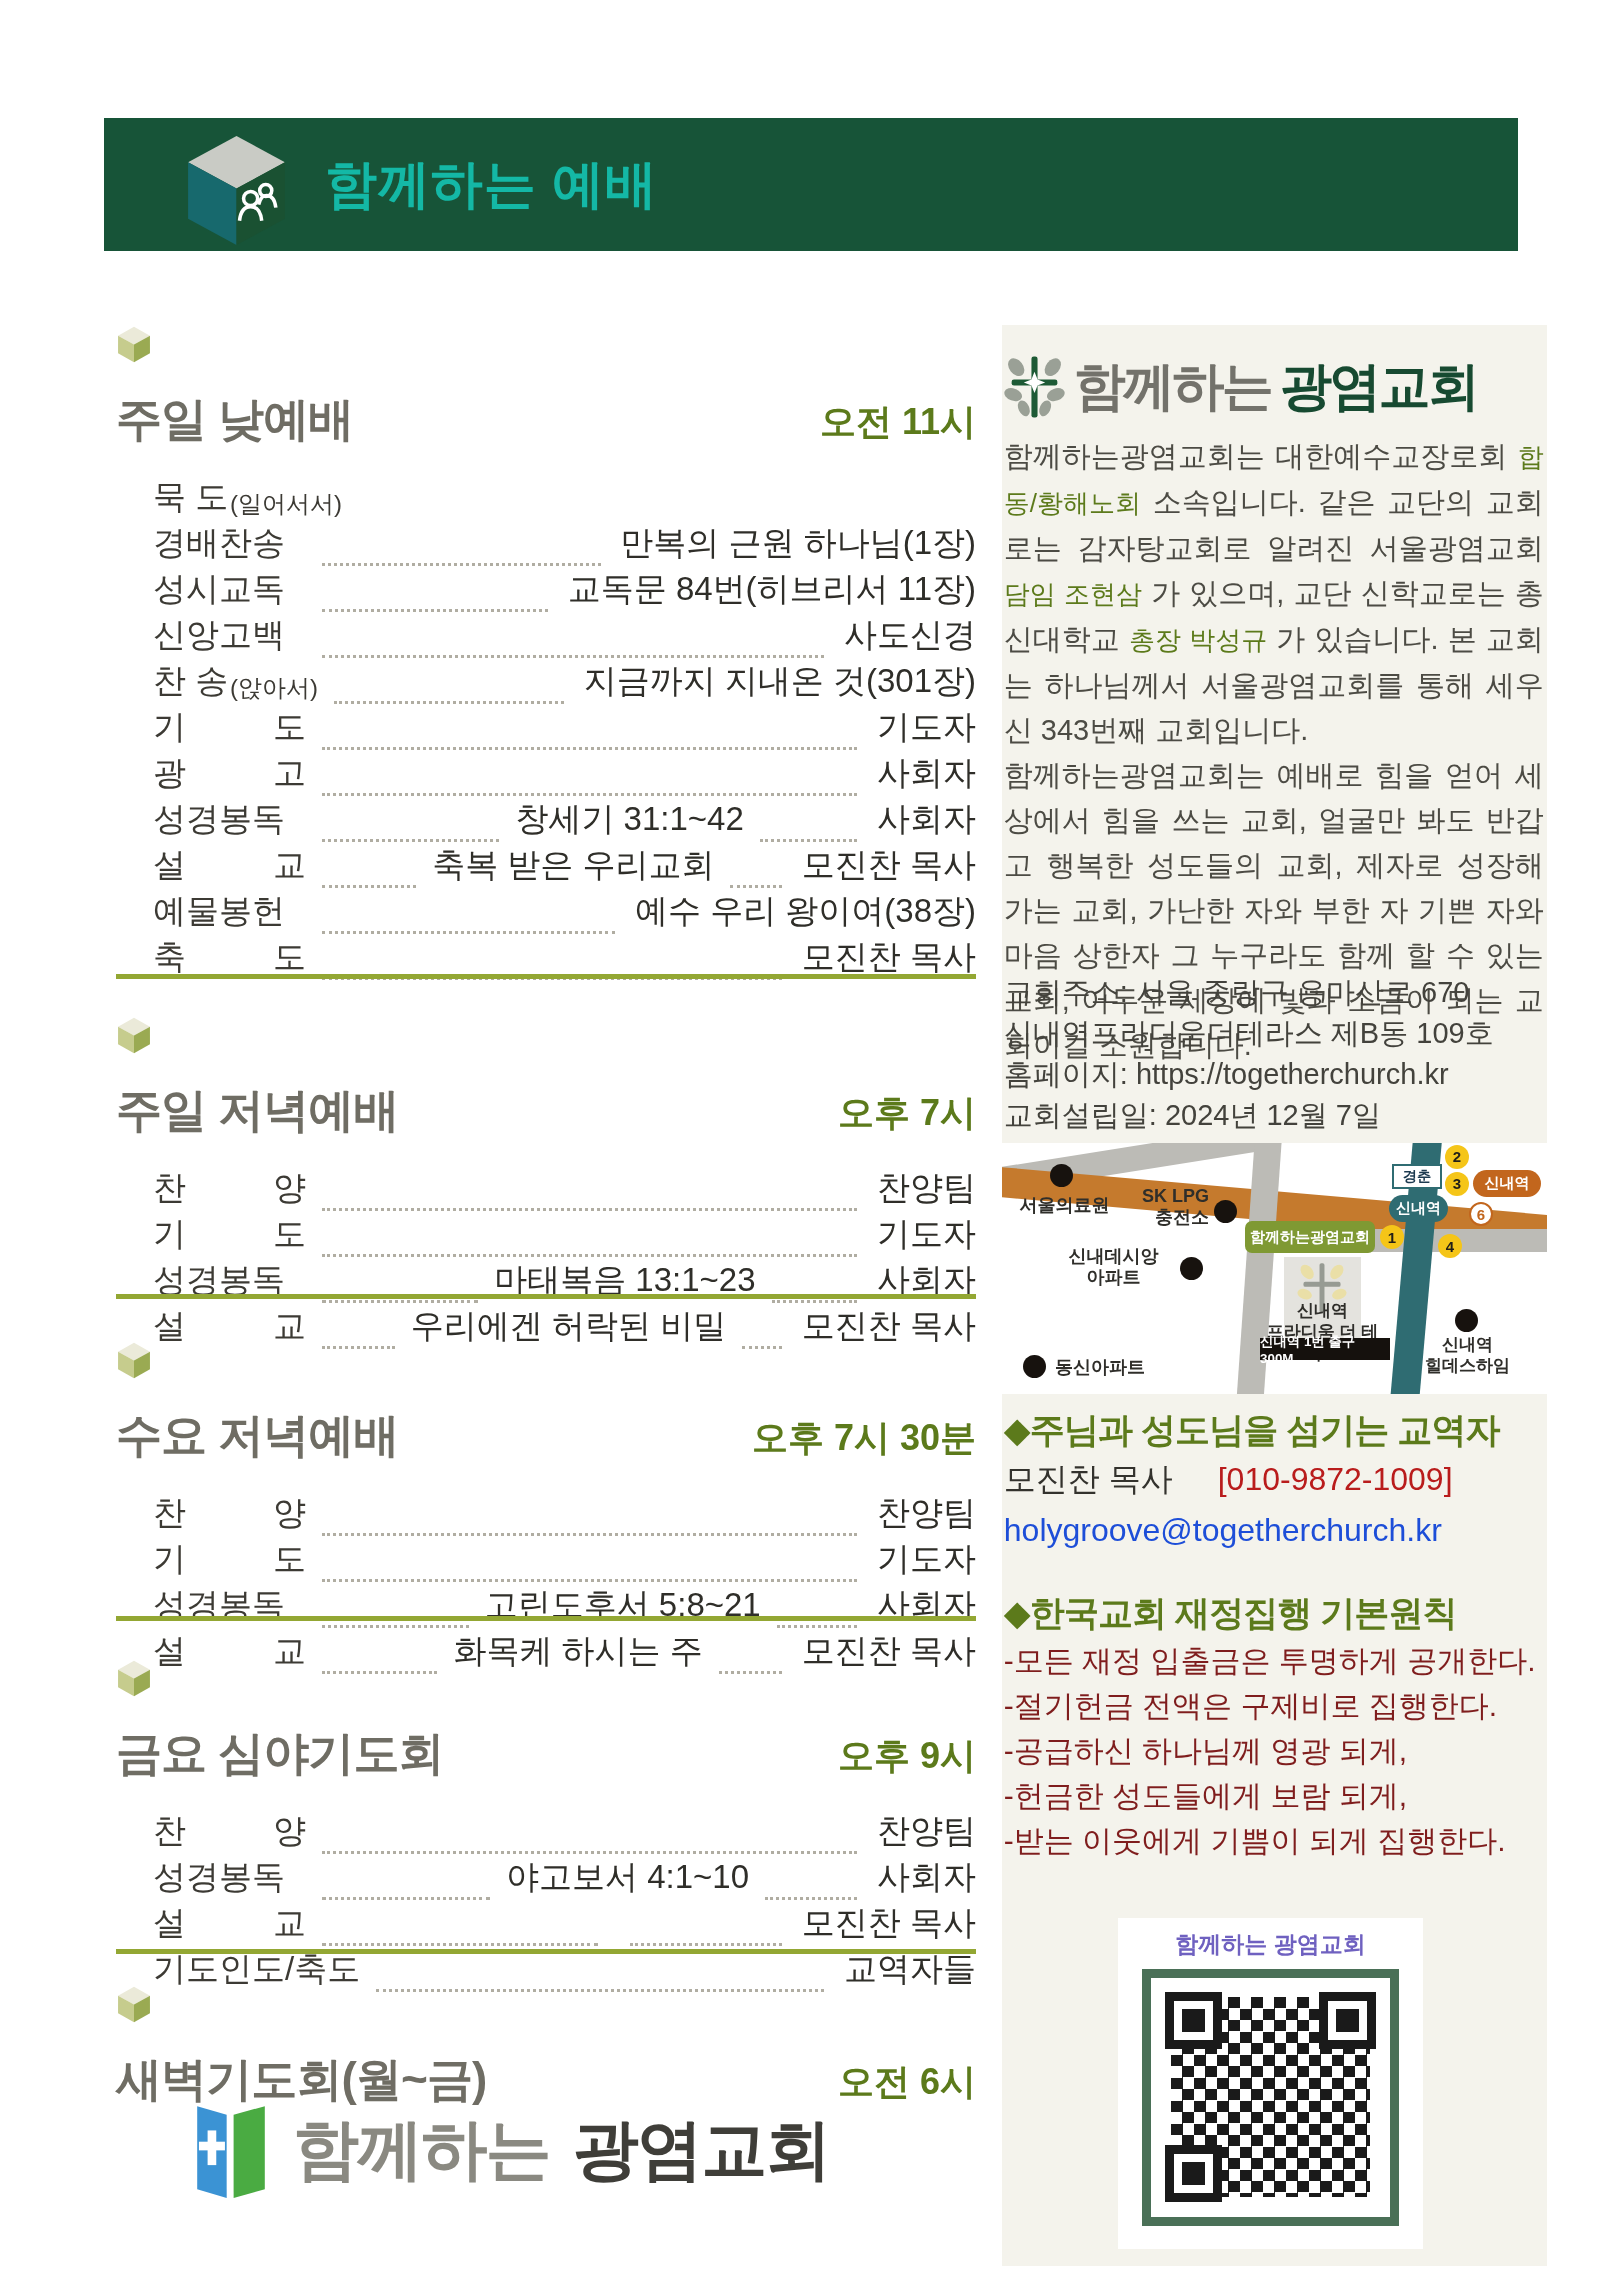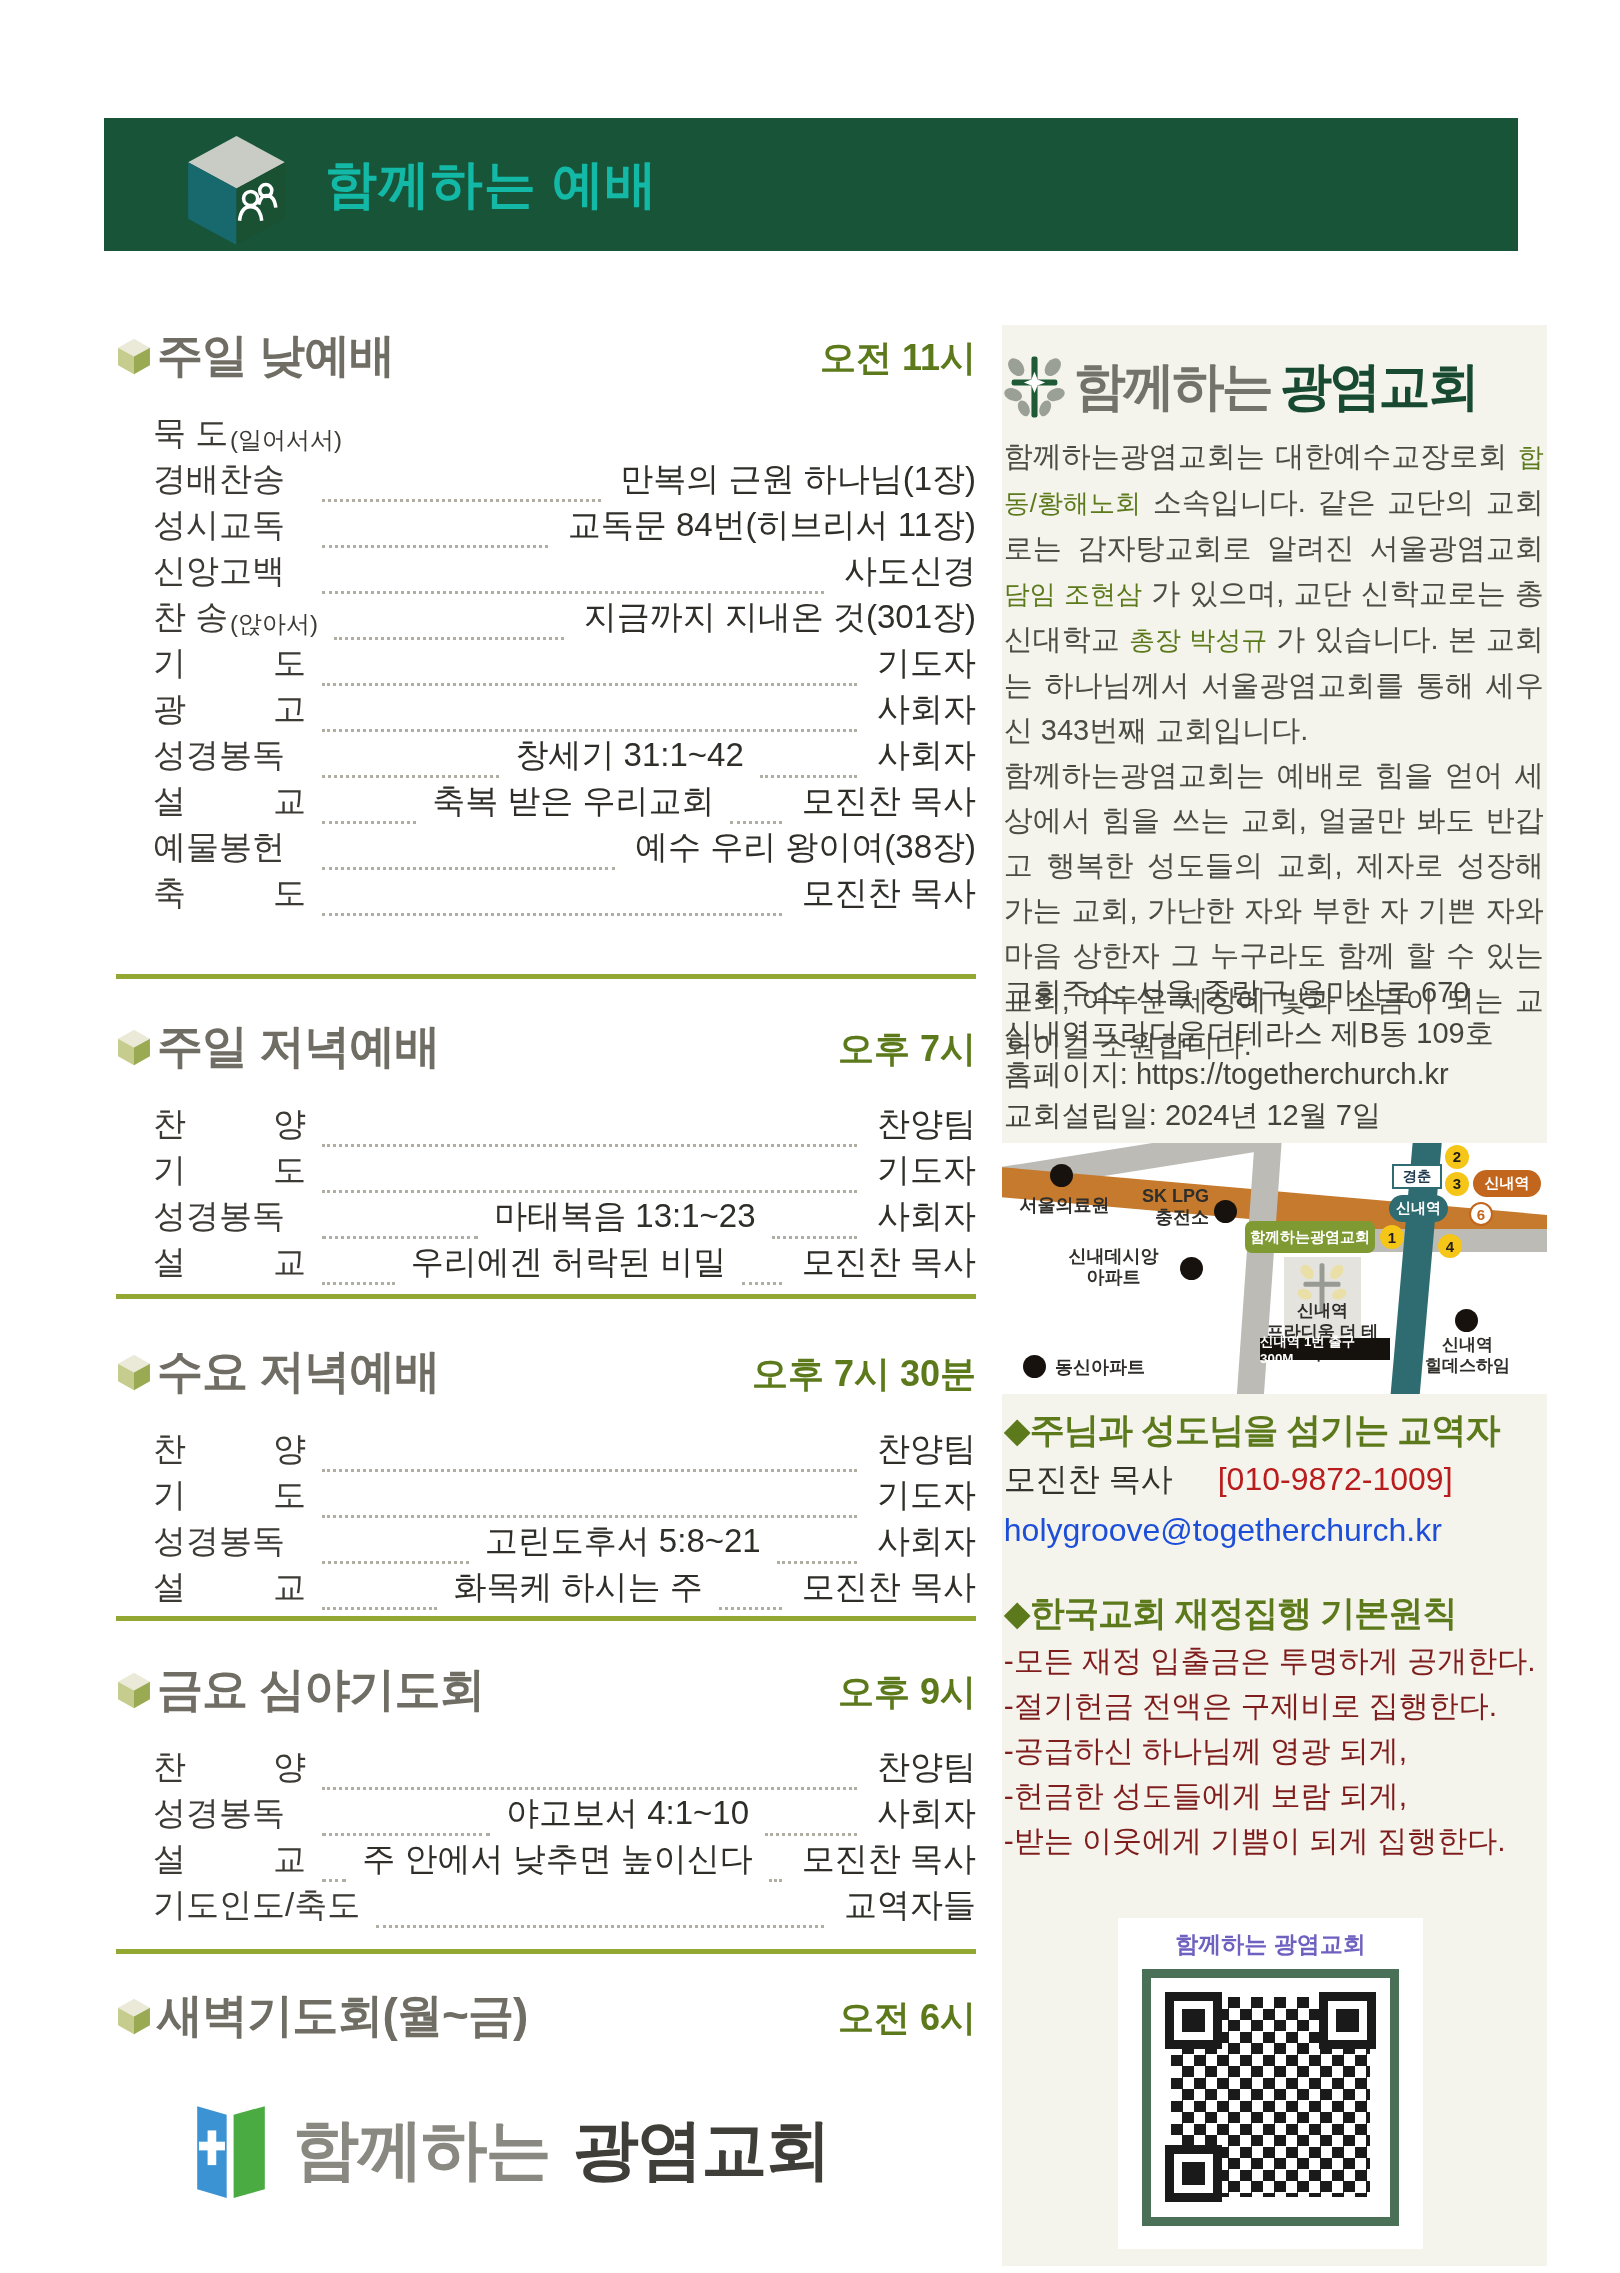--- a/index.html
+++ b/index.html
@@ -17,21 +17,21 @@
     padding-left:78px;box-sizing:border-box;
   }
   .header-bar h1{
     margin:0;color:#14b8a6;font-size:52px;font-weight:700;letter-spacing:0.9px;
   }
   .cube-big{width:109px;height:119px;margin-top:14.3px;}
 
   
   .section{left:116px;width:860px;}
   .sec-head{display:flex;align-items:flex-end;justify-content:space-between;}
-  .sec-title-wrap{display:flex;align-items:center;gap:5px;}
+  .sec-title-wrap{display:flex;align-items:flex-start;gap:25px;flex-direction:column;}
   .sec-head h2{margin:0;font-size:46px;font-weight:700;color:#6f6d64;letter-spacing:-0.9px;}
   .sec-time{font-size:36px;font-weight:600;color:#5c7a1b;padding-bottom:3.6px;}
   .cube-small{width:36px;height:39px;flex:0 0 auto;}
 
   .rows{margin-top:23px;padding-left:25px;}
   .row{display:flex;align-items:flex-end;height:46px;font-size:33px;color:#2f2e29;margin-left:12px;}
   .row .label{width:153px;color:#3c3a34;text-align:justify;text-align-last:justify;white-space:nowrap;}
   .row.compact .label,.row.wide .label{width:auto;text-align-last:auto;}
   .row .note{font-size:24px;color:#3c3a34;margin-left:1.8px;padding-top:7.1px;}
   .lead{flex:1 1 auto;height:24px;border-bottom:3.6px dotted #b0ada2;margin:0 16px;}
@@ -304,21 +304,20 @@
     <div class="row">
       <span class="label">성경봉독</span>
       <div class="lead"></div>
       <span class="center">야고보서 4:1~10</span>
       <div class="lead short"></div>
       <span class="right">사회자</span>
     </div>
     <div class="row">
       <span class="label">설 교</span>
       <div class="lead"></div>
-      <span class="center">주 안에서 낮추면 높이신다</span>
       <div class="lead short"></div>
       <span class="right">모진찬 목사</span>
     </div>
     <div class="row wide">
       <span class="label">기도인도/축도</span>
       <div class="lead"></div>
       <span class="right">교역자들</span>
     </div>
   </div>
 </div>

